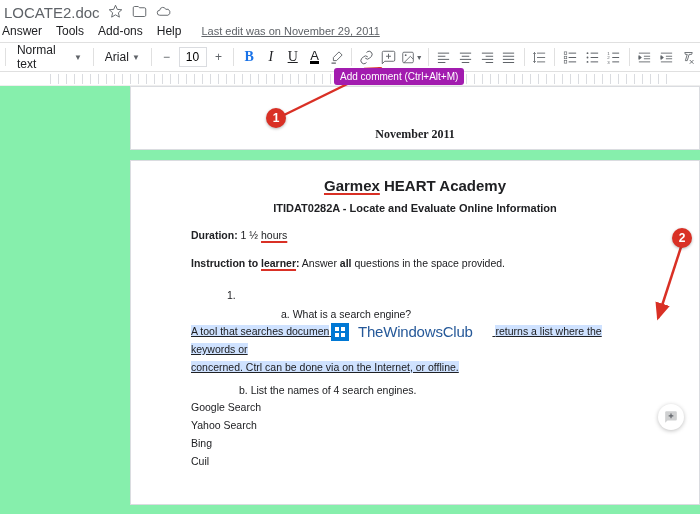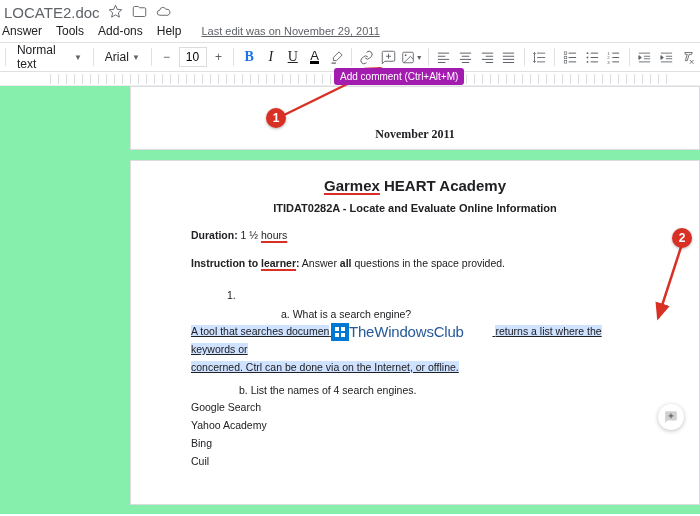--- a/index.html
+++ b/index.html
@@ -32,21 +32,21 @@
   .hdr1 .garmex { text-decoration: underline; text-decoration-color: #d93025; text-decoration-thickness: 2px; text-underline-offset: 2px; }
   .hdr2 { text-align: center; font-weight: bold; font-size: 11px; margin-top: 2px; }
   .hdr3 { text-align: center; font-weight: bold; font-size: 11px; margin-top: 14px; }
   .meta { margin-top: 12px; font-size: 10.5px; }
   .meta .hours { text-decoration: underline; text-decoration-color: #d93025; text-decoration-thickness: 2px; text-underline-offset: 2px; }
   .meta .learner { text-decoration: underline; text-decoration-color: #d93025; text-decoration-thickness: 2px; text-underline-offset: 2px; }
   .list-num { margin: 16px 0 0 36px; font-size: 10.5px; }
   .list-al { margin: 4px 0 0 90px; font-size: 10.5px; }
   .highlighted { background: #cfe2ff; display: inline; font-size: 10.5px; line-height: 1.7; }
   .ans-block { position: relative; text-decoration: underline; }
-  .watermark { position: absolute; left: 140px; top: -2px; display: flex; align-items: center; gap: 0; z-index: 5; background: rgba(255,255,255,0); }
+  .watermark { position: absolute; left: 140px; top: -2px; display: flex; align-items: center; gap: 9px; z-index: 5; background: rgba(255,255,255,0); }
   .watermark .logo { width: 18px; height: 18px; background: #0078d4; display: flex; align-items: center; justify-content: center; }
   .watermark .logo svg { width: 12px; height: 12px; fill: #fff; }
   .watermark .wtxt { font-size: 15px; color: #265999; font-weight: 400; letter-spacing: -0.2px; }
   .list-al2 { margin: 6px 0 0 48px; font-size: 10.5px; }
   .eng { margin: 2px 0 0 0; font-size: 10.5px; }
   .tooltip { position: absolute; background: #a21caf; color: #fff; font-size: 10px; padding: 3px 6px; border-radius: 3px; white-space: nowrap; z-index: 30; }
   .marker { position: absolute; width: 20px; height: 20px; background: #d93025; border-radius: 50%; color: #fff; font-weight: bold; font-size: 12px; display: flex; align-items: center; justify-content: center; z-index: 25; box-shadow: 0 1px 3px rgba(0,0,0,0.3); }
   .arrow1 { position: absolute; z-index: 24; }
   .side-bubble { position: absolute; right: 16px; top: 318px; width: 26px; height: 26px; background: #fff; border-radius: 50%; box-shadow: 0 1px 4px rgba(0,0,0,0.25); display: flex; align-items: center; justify-content: center; cursor: pointer; z-index: 10; }
   .side-bubble svg { width: 14px; height: 14px; fill: #5f6368; }
@@ -237,21 +237,21 @@
             </svg>
         </span>
         <span class="wtxt">TheWindowsClub</span>
       </span>
       <span style="display:inline-block;width:160px"></span>
       <span class="highlighted">returns a list where the keywords or</span><br>
       <span class="highlighted">concerned. Ctrl can be done via on the Internet, or offline.</span>
     </div>
     <div class="list-al2">b.    List the names of 4 search engines.</div>
     <div class="eng">Google Search</div>
-    <div class="eng">Yahoo Academy</div>
+    <div class="eng">Yahoo Search</div>
     <div class="eng">Bing</div>
     <div class="eng">Cuil</div>
 
   </div>
 
   <div class="side-bubble">
     <svg viewBox="0 0 24 24">
         <path d="M20 2H4a2 2 0 00-2 2v18l4-4h14a2 2 0 002-2V4a2 2 0 00-2-2z" fill="#5f6368" opacity="0.3"></path>
         <path d="M12 6v8M8 10h8" stroke="#5f6368" stroke-width="2"></path>
       </svg>

